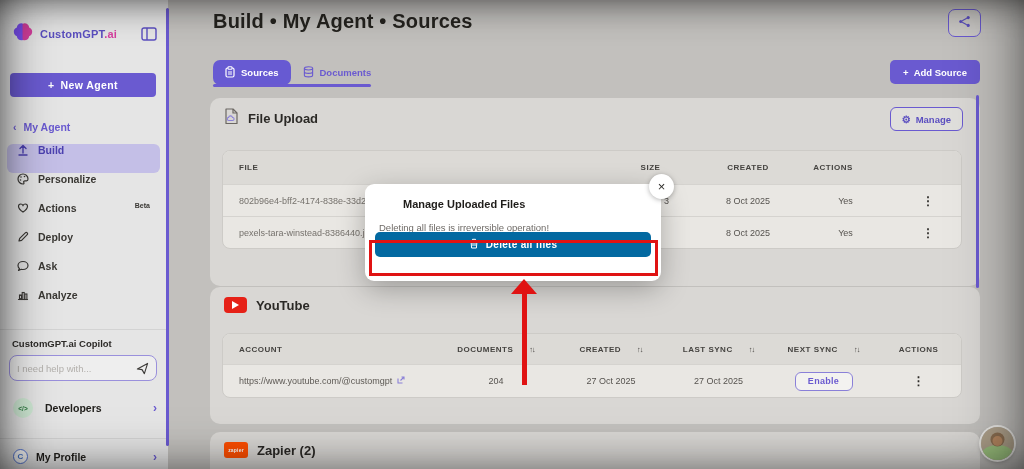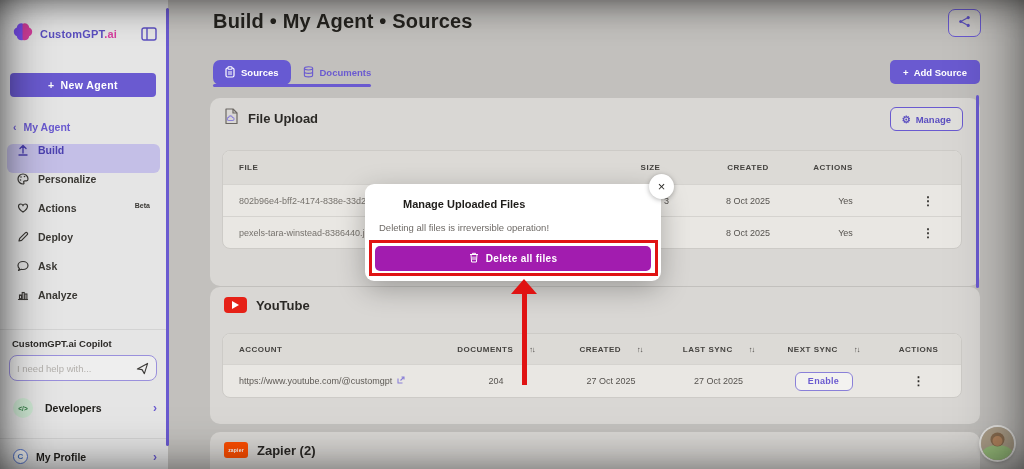--- a/index.html
+++ b/index.html
@@ -105,21 +105,21 @@
   .avatar { position:absolute; left:981px; top:427px; width:33px; height:33px; border-radius:50%; overflow:hidden; z-index:7;
     box-shadow:0 0 0 2px rgba(240,238,235,.9), 0 2px 5px rgba(0,0,0,.35); cursor:pointer; }
 
   
   .modal { position:absolute; left:365px; top:184px; width:296px; height:97px; background:#fff; border-radius:9px;
     box-shadow:0 8px 28px rgba(0,0,0,.28); z-index:10; }
   .modal-close { position:absolute; top:-10px; right:-13px; width:25px; height:25px; border-radius:50%; background:#fff;
     box-shadow:0 1px 5px rgba(0,0,0,.3); display:flex; align-items:center; justify-content:center; font-size:13px; color:#2d2b28; cursor:pointer; }
   .modal-title { position:absolute; top:14px; left:14px; font-size:11px; font-weight:700; color:#1f1d1a;margin-left:24px; }
   .modal-warning { position:absolute; top:38px; left:14px; font-size:9.5px; color:#6e6a66; }
-  .modal-delete { position:absolute; left:10px; right:10px; top:62px; height:25px; background:#a21caf; border:none; border-radius:5px;
+  .modal-delete { position:absolute; left:10px; right:10px; top:48px; height:25px; background:#0369a1; border:none; border-radius:5px;
     color:#fff; font-size:10px; font-weight:700; letter-spacing:.3px; display:flex; align-items:center; justify-content:center; gap:7px; cursor:pointer; }
 
   
   .anno-rect { position:absolute; left:369px; top:240px; width:289px; height:36px; border:3px solid #e01313; z-index:12; pointer-events:none; }
   .anno-arrow-shaft { position:absolute; left:522px; top:293px; width:5px; height:92px; background:#e01313; z-index:12; pointer-events:none; }
   .anno-arrow-head { position:absolute; left:511px; top:279px; width:0; height:0; border-left:13px solid transparent;
     border-right:13px solid transparent; border-bottom:15px solid #e01313; z-index:12; pointer-events:none; }
 </style>
 </head>
 <body>

